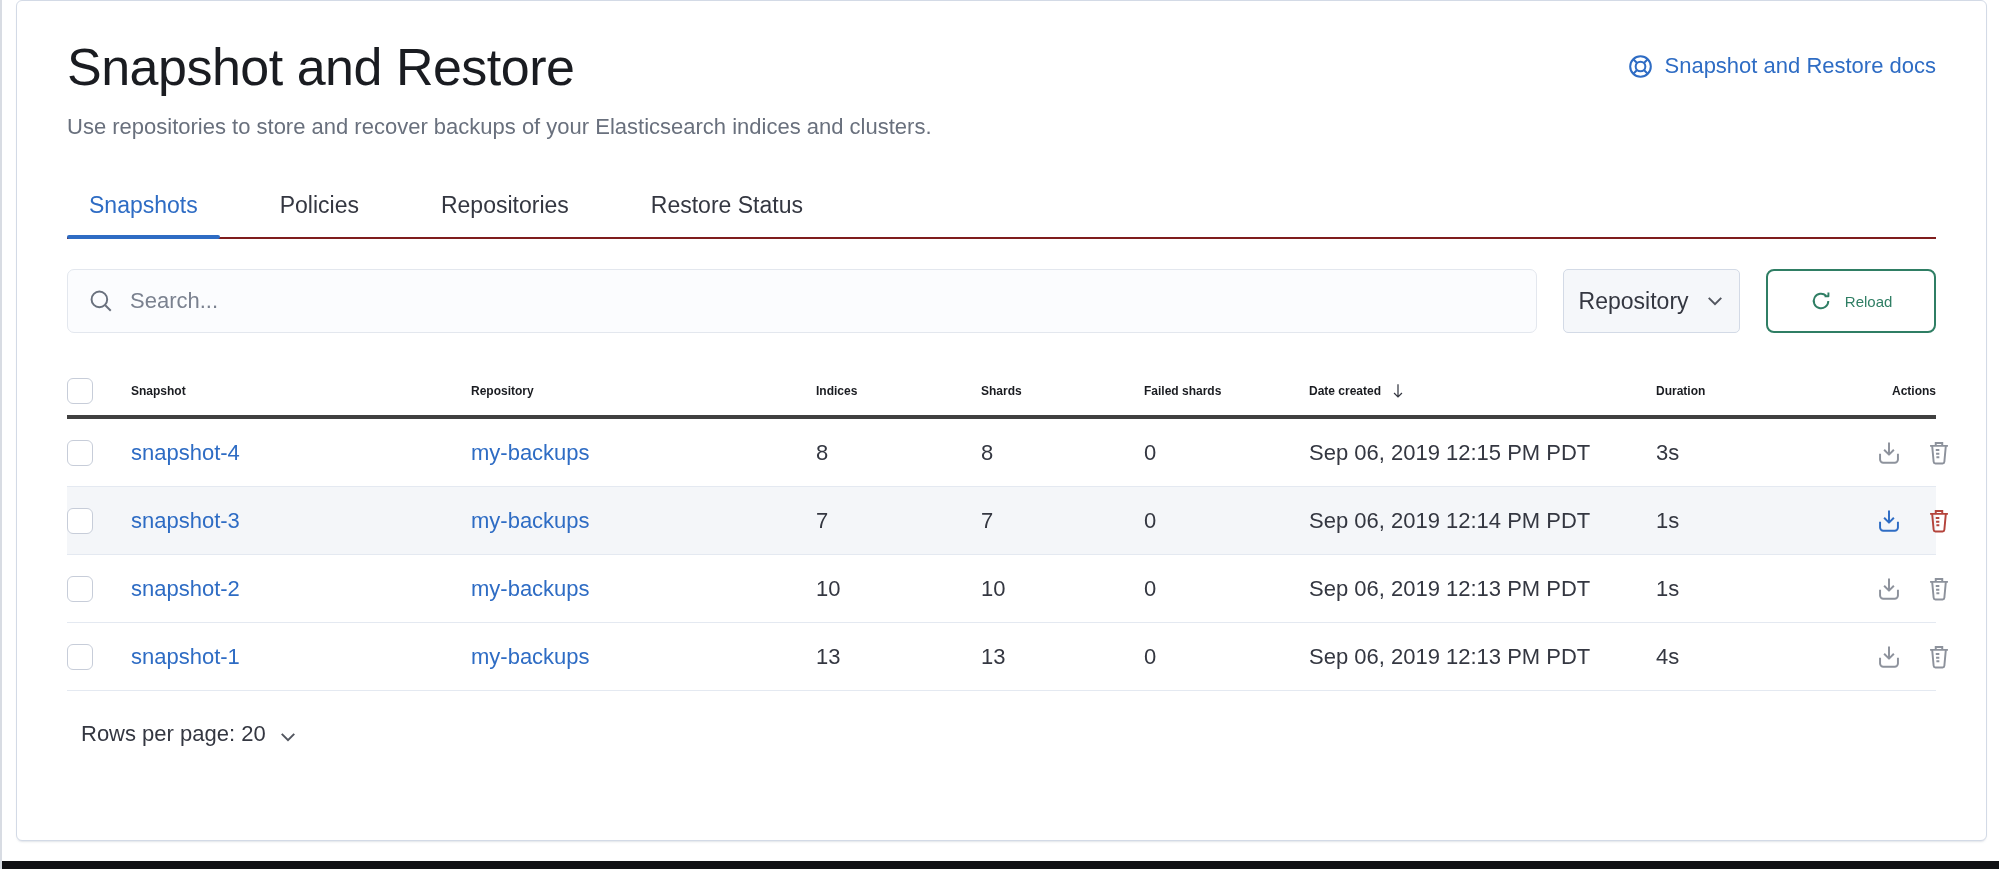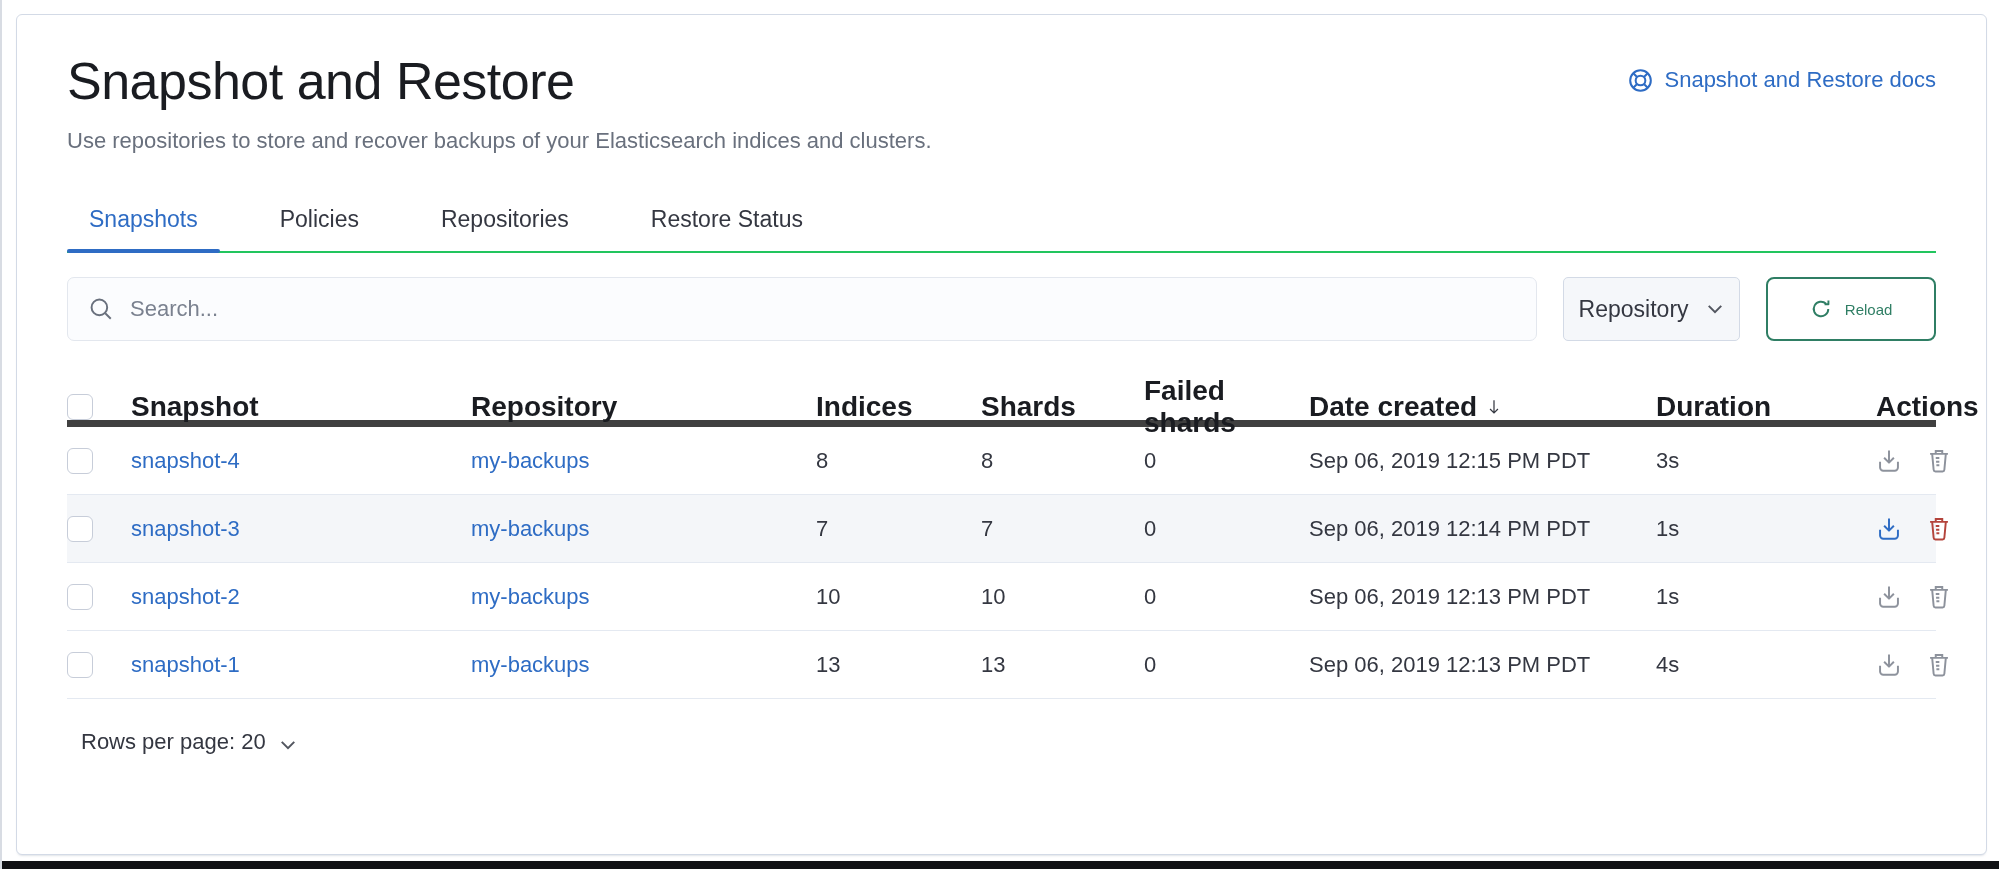--- a/index.html
+++ b/index.html
@@ -2,42 +2,42 @@
 <html><head>
 <meta charset="utf-8">
 <style>
   * { margin:0; padding:0; box-sizing:border-box; }
   html,body { width:1999px; height:869px; background:#ffffff; overflow:hidden;
     font-family:"Liberation Sans","DejaVu Sans",sans-serif; color:#343741; }
   .screen { position:relative; width:1999px; height:869px; background:#fff;
     border-left:2px solid #d8dce3; }
   .bottom-edge { position:absolute; left:0; bottom:0; width:100%; height:8px; background:#101114; }
 
-  .panel { position:absolute; left:14px; top:14px; width:1971px; height:841px;
+  .panel { position:absolute; left:14px; top:0; width:1971px; height:841px;
     background:#fff; border:1px solid #d3dae6; border-radius:6px;
     box-shadow:0 2px 2px -1px rgba(152,162,179,.3); padding:34px 50px 0 50px; }
 
   
   .header-row { display:flex; justify-content:space-between; align-items:flex-start; }
   .page-title { font-size:52px; font-weight:400; color:#1a1c21; letter-spacing:-.5px; line-height:1.25; }
   .docs-link { display:flex; align-items:center; gap:11px; color:#2e6cc4; font-size:22px;
     margin-top:18px; cursor:pointer; text-decoration:none; white-space:nowrap; }
   .docs-link svg { width:25px; height:25px; }
   .subtitle { font-size:22px; color:#69707d; margin-top:14px; }
 
   
-  .tabs { display:flex; margin-top:38px; border-bottom:2px solid #22c55e; }
+  .tabs { display:flex; margin-top:38px; border-bottom:2px solid #7f1d1d; }
   .tab { font-size:23px; color:#343741; padding:14px 22px 18px 22px; margin-right:38px;
     cursor:pointer; position:relative; }
   .tab.active { color:#2e6cc4; font-weight:500; }
   .tab.active::after { content:""; position:absolute; left:0; right:0; bottom:-2px; height:4px;
     background:#2e6cc4; border-radius:2px; }
 
   
-  .toolbar { display:flex; margin-top:24px; gap:26px; }
+  .toolbar { display:flex; margin-top:30px; gap:26px; }
   .search-box { flex:0 0 auto; width:1470px; height:64px; background:#fbfcfe;
     border:1px solid #e3e7ee; border-radius:7px; display:flex; align-items:center;
     padding:0 20px; gap:16px; }
   .search-box svg { width:26px; height:26px; color:#69707d; flex:0 0 auto; }
   .search-box input { border:none; outline:none; background:transparent; flex:1;
     font-size:22px; color:#343741; font-family:inherit; }
   .search-box input::placeholder { color:#7a818f; }
   .filter-btn { width:190px; height:64px; background:#f5f7fa; border:1px solid #d3dae6;
     border-radius:5px; display:flex; align-items:center; justify-content:center; gap:16px;
     font-size:23px; color:#343741; cursor:pointer; }
@@ -45,21 +45,21 @@
   .reload-btn { width:182px; height:64px; background:#fff; border:2px solid #2f7e64;
     border-radius:8px; display:flex; align-items:center; justify-content:center; gap:13px;
     font-size:15px; color:#2f7e64; cursor:pointer; }
   .reload-btn svg { width:22px; height:22px; }
 
   
   .grid-row { display:grid;
     grid-template-columns:64px 340px 345px 165px 163px 165px 347px 220px 1fr;
     align-items:center; }
   .table { margin-top:34px; margin-left:-36px; margin-right:-36px; padding:0 36px; }
-  .thead { height:52px; border-bottom:7px solid #404040; font-weight:700; font-size:28px;
+  .thead { height:52px; border-bottom:4px solid #404040; font-weight:700; font-size:12px;
     color:#1a1c21; }
   .th { display:flex; align-items:center; gap:8px; }
   .th.sorted svg { width:18px; height:22px; color:#343741; }
   .th-actions { justify-content:flex-end; }
   .row { height:68px; border-bottom:1px solid #e4e9f1; font-size:22px; }
   .row.hovered { background:#f4f6f9; }
   .checkbox { width:26px; height:26px; border:1px solid #c7cdd9; border-radius:6px;
     background:#fff; cursor:pointer; }
   .cell-link { color:#2e6cc4; cursor:pointer; text-decoration:none;margin-top:28px; }
   .actions-cell { display:flex; justify-content:flex-end; gap:24px; padding-right:2px; }

